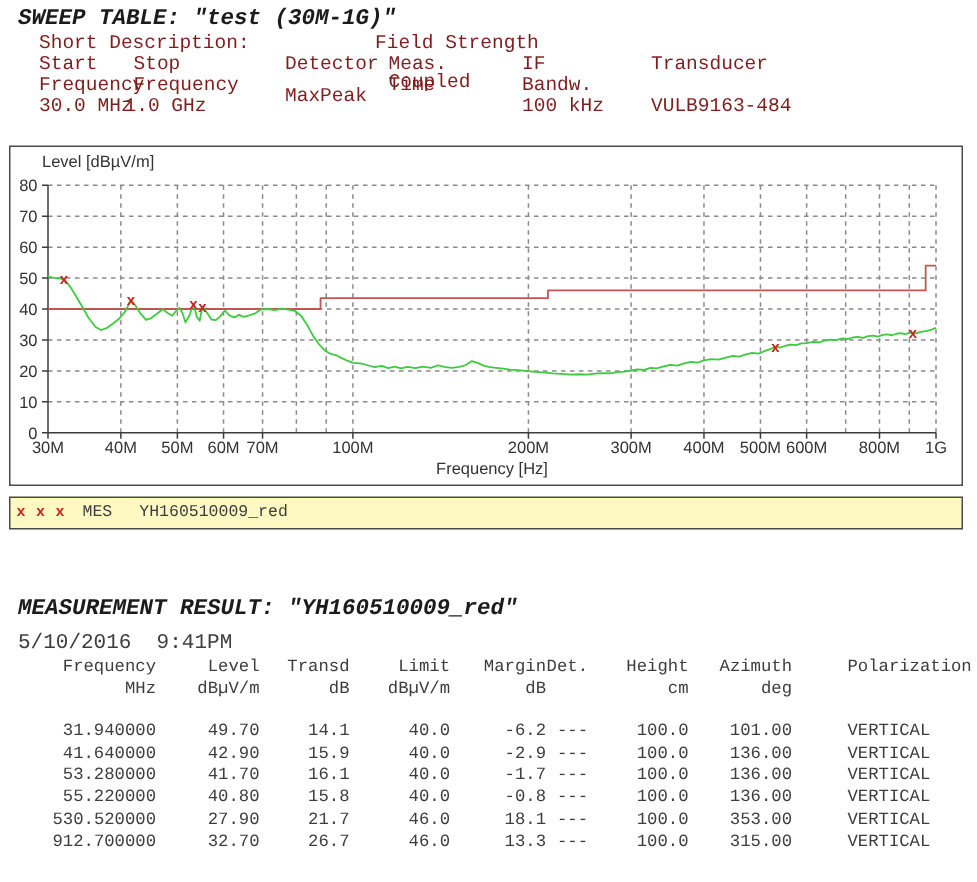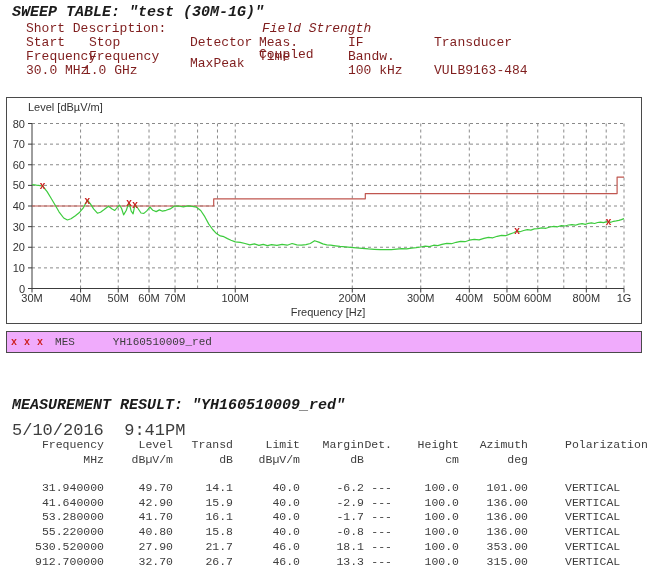--- a/index.html
+++ b/index.html
@@ -4,46 +4,46 @@
 <style>
   html,body{margin:0;padding:0;background:#fff;}
   .page{position:relative;width:651px;height:588px;background:#ffffff;overflow:hidden;
         font-family:"Liberation Mono",monospace;color:#3d3d3d;}
   .rpt-title{position:absolute;font-family:"Liberation Mono",monospace;
         font-style:italic;font-weight:bold;font-size:15px;color:#1b1b1b;white-space:pre;}
   .hdr-span{position:absolute;font-size:13px;white-space:pre;color:#7f1d1d;}
   .chart-box{position:absolute;left:6px;top:97px;width:634px;height:225px;
         border:1px solid #4a4a4a;background:#fff;}
   .legend-box{position:absolute;left:6px;top:331px;width:634px;height:20px;
-        border:1px solid #4a4a4a;background:#f0abfc;display:flex;align-items:center;
+        border:1px solid #4a4a4a;background:#fef9c3;display:flex;align-items:center;
         font-size:11px;}
   .legend-box .lx{color:#cc2222;font-weight:bold;font-size:10px;margin-right:7px;}
   .legend-box .lname{margin-left:0;}
-  .meas-date{position:absolute;font-size:17px;white-space:pre;}
+  .meas-date{position:absolute;font-size:14px;white-space:pre;}
   .meas-table{position:absolute;left:12px;top:437px;font-size:11.5px;}
   .mrow{display:flex;line-height:15px;white-space:pre;}
   .mrow.data{line-height:14.7px;}
   .mrow span{display:block;text-align:right;}
   .mrow .c0{width:92px;} .mrow .c1{width:69px;} .mrow .c2{width:60px;}
   .mrow .c3{width:67px;} .mrow .c4{width:64px;} .mrow .c5{width:28px;}
   .mrow .c6{width:67px;} .mrow .c7{width:69px;}
   .mrow .c8{margin-left:37px;text-align:left;}
   .spacer14{height:14px;}
   svg text{font-family:"Liberation Sans",sans-serif;}
 </style>
 </head>
 <body>
 
 <div class="page">
 
   <div class="rpt-title" style="left:12px;top:4px;">SWEEP TABLE: "test (30M-1G)"</div>
 
   <div>
     <span class="hdr-span" style="left:26px;top:21px;">Short Description:</span>
-    <span class="hdr-span" style="left:262px;top:21px;font-style:italic;">Field Strength</span>
+    <span class="hdr-span" style="left:250px;top:21px;">Field Strength</span>
   </div>
 
   <div id="sweep-cols">
       <span class="hdr-span" style="left: 26px; top: 35px;">Start</span>
       <span class="hdr-span" style="left: 26px; top: 49px;">Frequency</span>
       <span class="hdr-span" style="left: 26px; top: 63px;">30.0 MHz</span>
       <span class="hdr-span" style="left: 89px; top: 35px; text-align: center;">Stop</span>
       <span class="hdr-span" style="left: 89px; top: 49px;">Frequency</span>
       <span class="hdr-span" style="left: 83px; top: 63px;">1.0 GHz</span>
       <span class="hdr-span" style="left: 190px; top: 35px;">Detector</span>
@@ -140,21 +140,21 @@
         <text x="128.00576316770653" y="109.85" text-anchor="middle" font-size="10" font-weight="bold" fill="#cc2222">x</text>
         <text x="509.9812645815559" y="136.45625" text-anchor="middle" font-size="10" font-weight="bold" fill="#cc2222">x</text>
         <text x="601.5780275291505" y="127.17500000000001" text-anchor="middle" font-size="10" font-weight="bold" fill="#cc2222">x</text>
       </svg>
   </div>
 
   <div class="legend-box">
     <span style="width:4px"></span>
     <span id="legend-markers"><span class="lx">x</span><span class="lx">x</span><span class="lx">x</span></span>
     <span class="lname" style="margin-left:5px;">MES</span>
-    <span class="lname" style="margin-left:38px;">YH160510009_red</span>
+    <span class="lname" style="margin-left:18px;">YH160510009_red</span>
   </div>
 
   <div class="rpt-title" style="left:12px;top:397px;">MEASUREMENT RESULT: "YH160510009_red"</div>
 
   <div class="meas-date" style="left:12px;top:421px;position:absolute;">5/10/2016  9:41PM</div>
 
   <div class="meas-table" id="meas-table">
       <div class="mrow"><span class="c0">Frequency</span><span class="c1">Level</span><span class="c2">Transd</span><span class="c3">Limit</span><span class="c4">Margin</span><span class="c5">Det.</span><span class="c6">Height</span><span class="c7">Azimuth</span><span class="c8">Polarization</span></div>
       <div class="mrow"><span class="c0">MHz</span><span class="c1">dBµV/m</span><span class="c2">dB</span><span class="c3">dBµV/m</span><span class="c4">dB</span><span class="c5"></span><span class="c6">cm</span><span class="c7">deg</span><span class="c8"></span></div>
       <div class="spacer14"></div>

